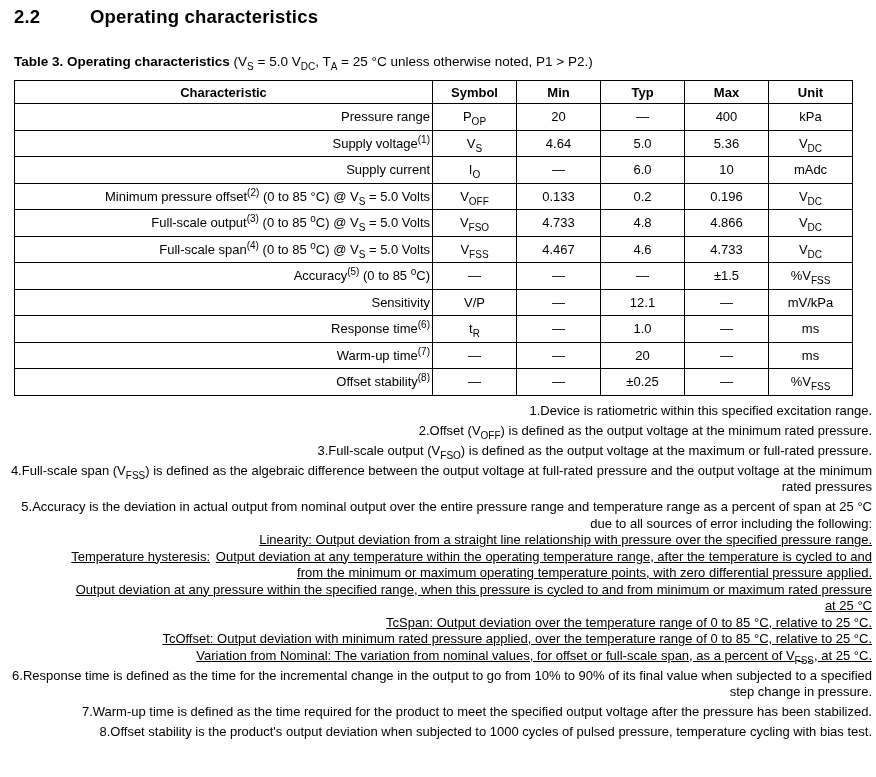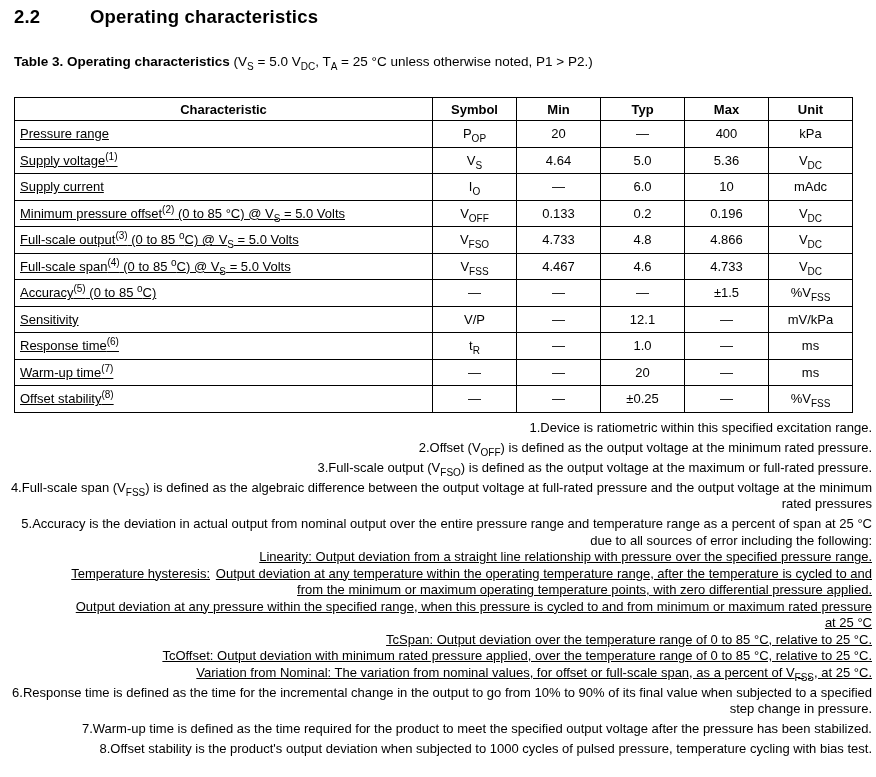--- a/index.html
+++ b/index.html
@@ -6,39 +6,39 @@
   body {
     width:876px; height:777px;
     font-family:"Liberation Sans", sans-serif;
     color:#000; overflow:hidden;
   }
   .page { padding:4px 10px 0 14px; }
 
   .heading { font-size:18.5px; font-weight:bold; margin:2px 0 0 0; letter-spacing:0.2px; }
   .heading .hnum { display:inline-block; width:76px; }
 
-  .caption { font-size:13.5px; margin:26px 0 28px 0; }
+  .caption { font-size:13.5px; margin:26px 0 11px 0; }
   .caption .cap-bold { font-weight:bold; }
 
   sub { font-size:10px; line-height:0; }
   sup { font-size:10px; line-height:0; }
 
   table.spec-table { border-collapse:collapse; table-layout:fixed; width:838px; }
   .spec-table th, .spec-table td {
     border:1px solid #000;
     font-size:13px;
     padding:0 2px;
     text-align:center;
     vertical-align:middle;
     overflow:hidden;
     white-space:nowrap;
   }
   .spec-table th { font-weight:bold; height:22px; }
   .spec-table td { height:25.5px; }
-  .spec-table td.cell-char { text-align:left; padding-left:5px;text-decoration:underline; }
+  .spec-table td.cell-char { text-align:right; padding-left:5px; }
 
   .footnotes { margin:7px 0 0 -4px; font-size:13px; line-height:16.5px; width:862px;text-align:right; }
   .footnote { margin:0 0 3.5px 20px; text-indent:-20px; }
   .fn-details { text-indent:0; margin-left:35px; }
   .detail { margin:0;text-decoration:underline; }
   .detail.cols { display:flex; }
   .detail .dlabel { flex:0 0 145px; }
   .detail .dbody { flex:1 1 auto; }
 </style>
 </head>

